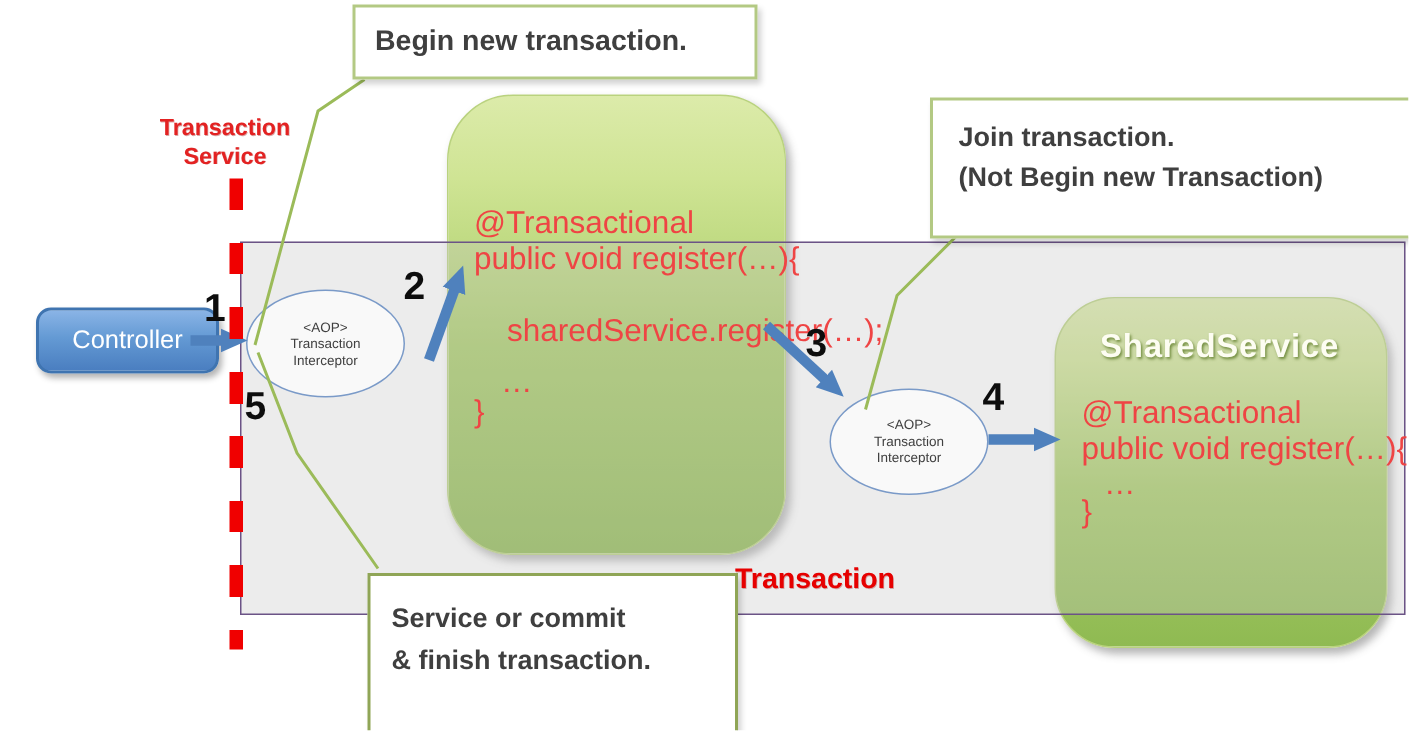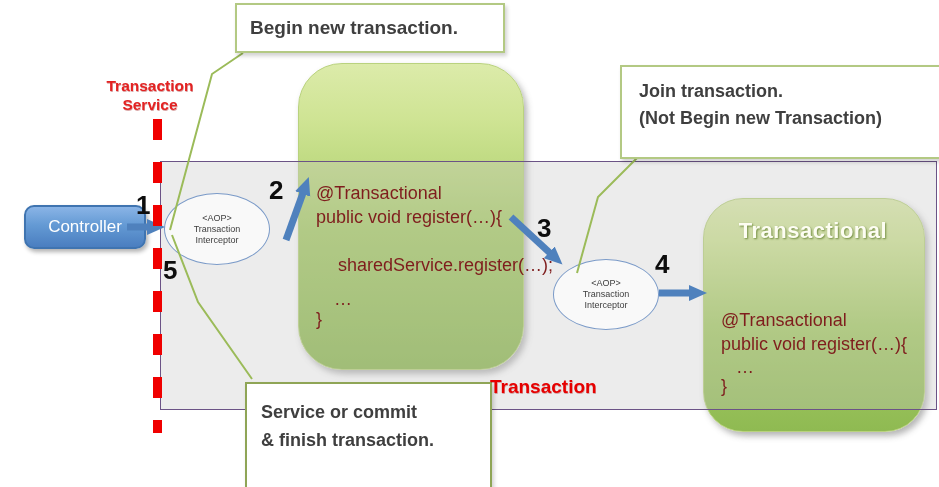--- a/index.html
+++ b/index.html
@@ -12,21 +12,21 @@
   #service-box{left:298px;top:63px;width:224px;height:305px;}
   #sharedservice-box{left:703px;top:198px;width:220px;height:232px;border-radius:40px;}
   .box-title{position:absolute;width:100%;text-align:center;font-size:22px;font-weight:bold;
     color:#fdfdf2;text-shadow:1px 1px 2px rgba(96,126,44,0.85);letter-spacing:0.5px;z-index:3;}
 
   
   #transaction-region{position:absolute;left:160px;top:161px;width:775px;height:247px;
     background:rgba(196,196,196,0.33);border:1.5px solid #6b5386;z-index:2;}
 
   
-  .code-line{position:absolute;font-size:18px;color:#7f1d1d;white-space:nowrap;z-index:3;margin-top:46px;}
+  .code-line{position:absolute;font-size:21px;color:#ef4444;white-space:nowrap;z-index:3;}
 
   
   .interceptor{position:absolute;border:1.5px solid #7a9ac8;border-radius:50%;
     background:rgba(253,253,253,0.78);z-index:4;display:flex;align-items:center;justify-content:center;
     text-align:center;font-size:9px;line-height:11px;color:#404040;}
   #interceptor-1{left:164px;top:193px;width:104px;height:70px;}
   #interceptor-2{left:553px;top:259px;width:104px;height:69px;}
 
   
   #connector-layer{position:absolute;left:0;top:0;width:939px;height:487px;z-index:5;pointer-events:none;}
@@ -66,21 +66,21 @@
 </head>
 <body>
 
 <div id="canvas">
 
   <div class="green-box" id="service-box"></div>
   <div class="green-box" id="sharedservice-box"></div>
 
   <div id="transaction-region"></div>
 
-  <div class="box-title" style="left:703px;top:218px;width:220px;">Transactional</div>
+  <div class="box-title" style="left:703px;top:218px;width:220px;">SharedService</div>
 
   <div class="code-line" style="left:316px;top:137px;">@Transactional</div>
   <div class="code-line" style="left:316px;top:161px;">public void register(…){</div>
   <div class="code-line" style="left:338px;top:209px;">sharedService.register(…);</div>
   <div class="code-line" style="left:334px;top:243px;">…</div>
   <div class="code-line" style="left:316px;top:263px;">}</div>
 
   <div class="code-line" style="left:721px;top:264px;">@Transactional</div>
   <div class="code-line" style="left:721px;top:288px;">public void register(…){</div>
   <div class="code-line" style="left:736px;top:311px;">…</div>

